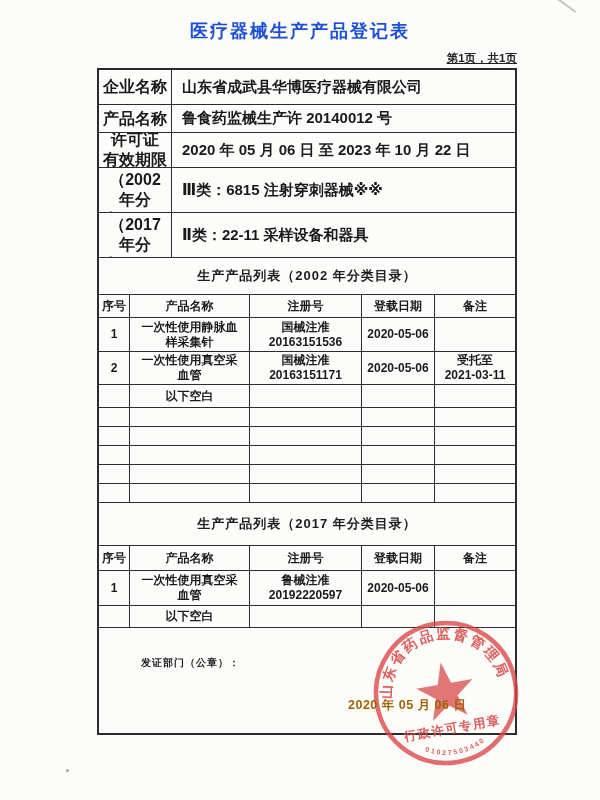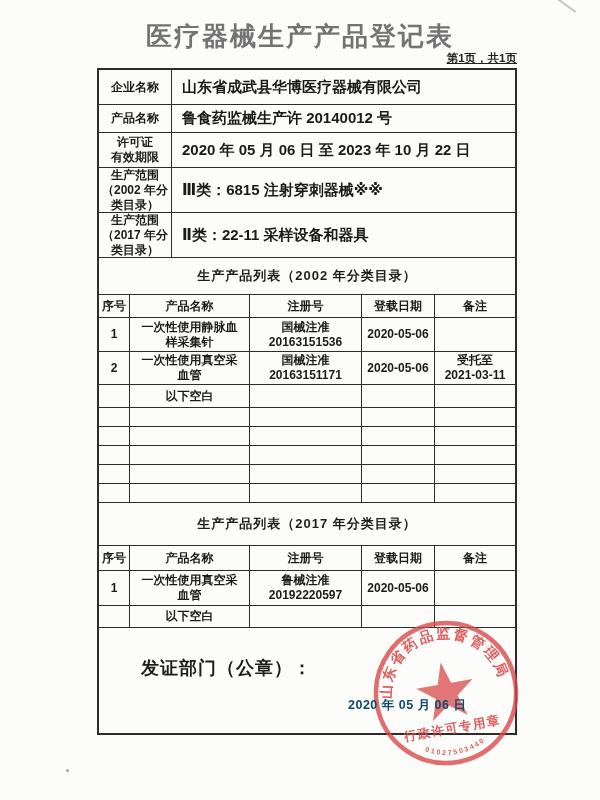--- a/index.html
+++ b/index.html
@@ -8,22 +8,22 @@
     background:#e8e8e6;
     font-family:"Liberation Sans","DejaVu Sans",sans-serif;
   }
   .page {
     position:relative; width:600px; height:800px;
     background:#fcfcfa; overflow:hidden;
     color:#1c1c1c;
   }
   .doc-title {
     position:absolute; top:19px; left:0; width:100%;
-    text-align:center; font-size:26px; font-weight:700;
-    letter-spacing:2px; color:#737373;
+    text-align:center; font-size:18px; font-weight:700;
+    letter-spacing:2px; color:#1d4ed8;
     font-family:"Liberation Serif","DejaVu Serif",serif;
   }
   .page-info {
     position:absolute; top:51px; left:97px; width:420px;
     text-align:right; font-size:11.5px; font-weight:700; color:#222;text-decoration:underline;
   }
   .form {
     position:absolute; left:97px; top:68px; width:420px; height:667px;
     border:2px solid #2c2c2c; box-sizing:border-box;
     display:flex; flex-direction:column;
@@ -37,45 +37,45 @@
   .row:last-child { border-bottom:none; }
   .cell {
     box-sizing:border-box;
     border-right:1.5px solid #2c2c2c;
     display:flex; align-items:center; justify-content:center;
     text-align:center; font-weight:700; font-size:12px;
     line-height:1.25; white-space:pre-line; color:#1a1a1a;
     overflow:hidden;
   }
   .cell:last-child { border-right:none; }
-  .label-col { width:73px; flex:0 0 73px; font-size:12px; }
+  .label-col { width:73px; flex:0 0 73px; font-size:16px; }
   .value-col {
     flex:1; justify-content:flex-start; text-align:left;
     padding-left:10px; padding-right:4px; font-size:15px;
   }
   .c-no   { width:31px;  flex:0 0 31px; }
   .c-name { width:120px; flex:0 0 120px; padding:0 6px; }
   .c-reg  { width:112px; flex:0 0 112px; }
   .c-date { width:73px;  flex:0 0 73px; }
   .c-note { flex:1; }
   .section-row {
     display:flex; align-items:center; justify-content:center;
     box-sizing:border-box; border-bottom:1.5px solid #2c2c2c;
     font-weight:700; font-size:13px; letter-spacing:1px;text-align:center;
   }
   .footer-area {
     flex:1 1 auto; position:relative; border-bottom:none;
   }
   .issuer-label {
     position:absolute; left:42px; top:28px;
-    font-weight:700; font-size:18px; letter-spacing:1px;
+    font-weight:700; font-size:10px; letter-spacing:1px;
   }
   .issue-date {
     position:absolute; left:348px; top:697px;
-    font-weight:700; font-size:12.5px; color:#0c4a6e; z-index:6;
+    font-weight:700; font-size:12.5px; color:#a16207; z-index:6;
     letter-spacing:0.5px;
   }
   .stamp {
     position:absolute; left:367px; top:614px; width:158px; height:158px;
     z-index:4; transform:rotate(-10deg); opacity:0.88;
   }
   .artifact-mark {
     position:absolute; top:4px; left:554px; width:24px; height:1.5px;
     background:#c7c3bc; transform:rotate(36deg);
   }

